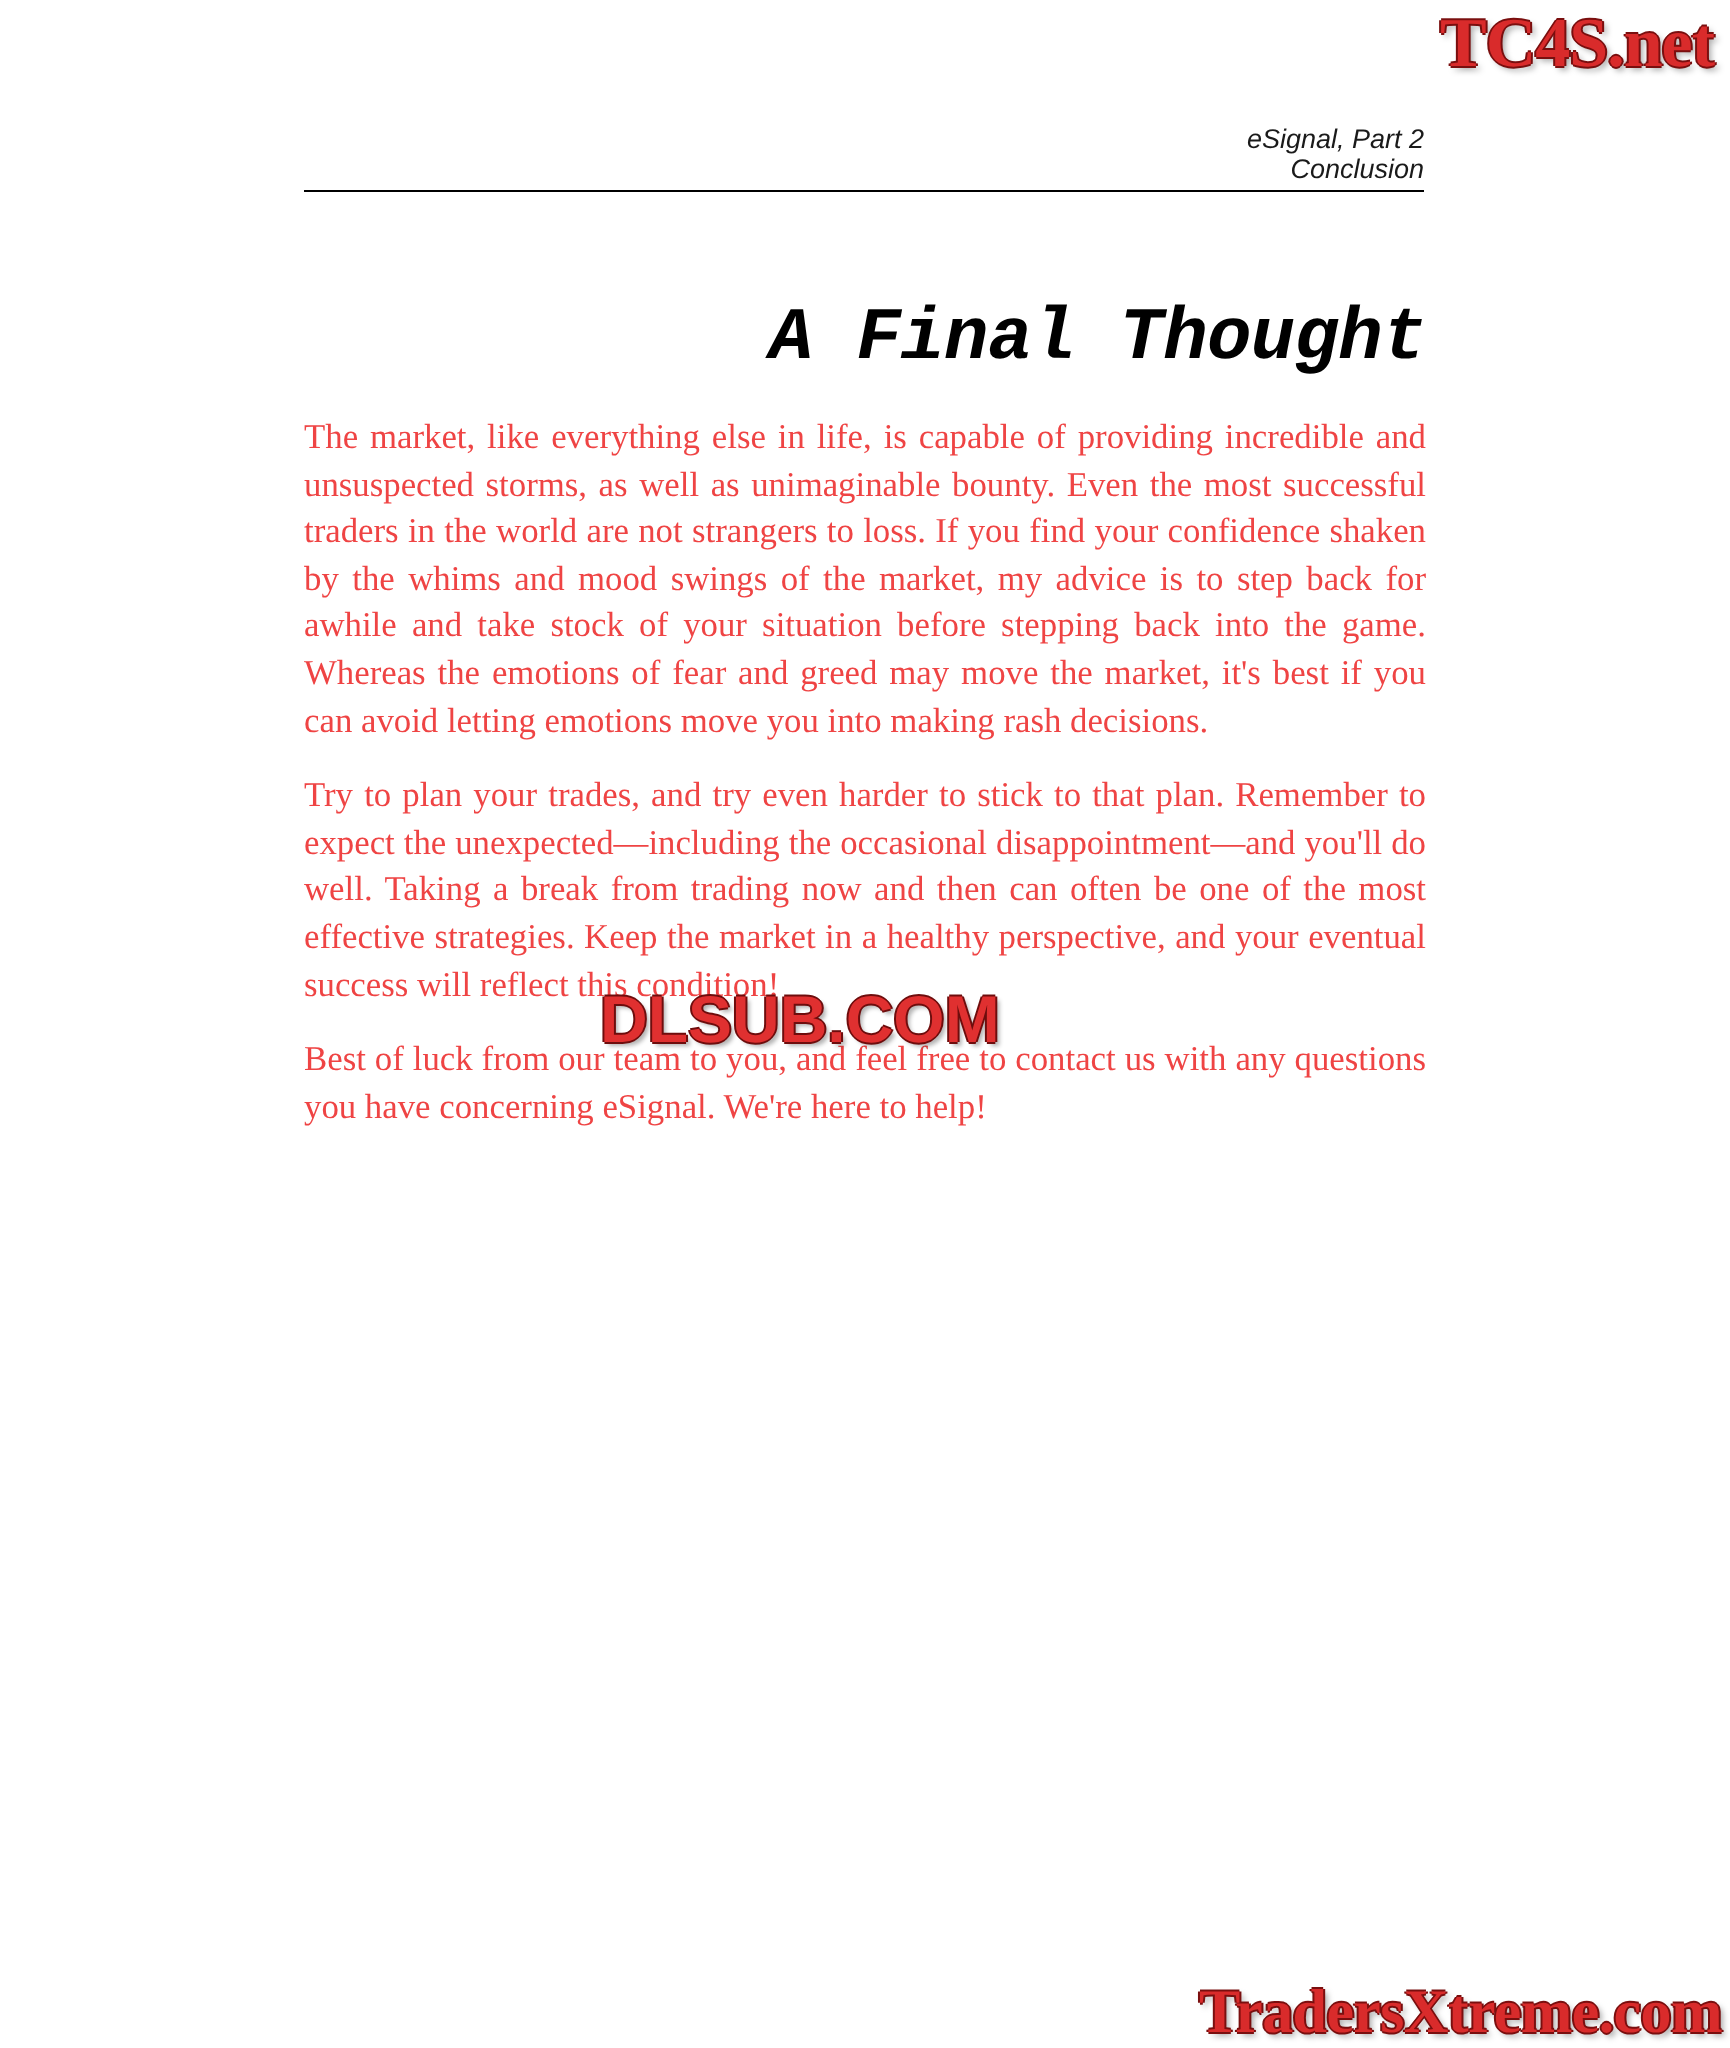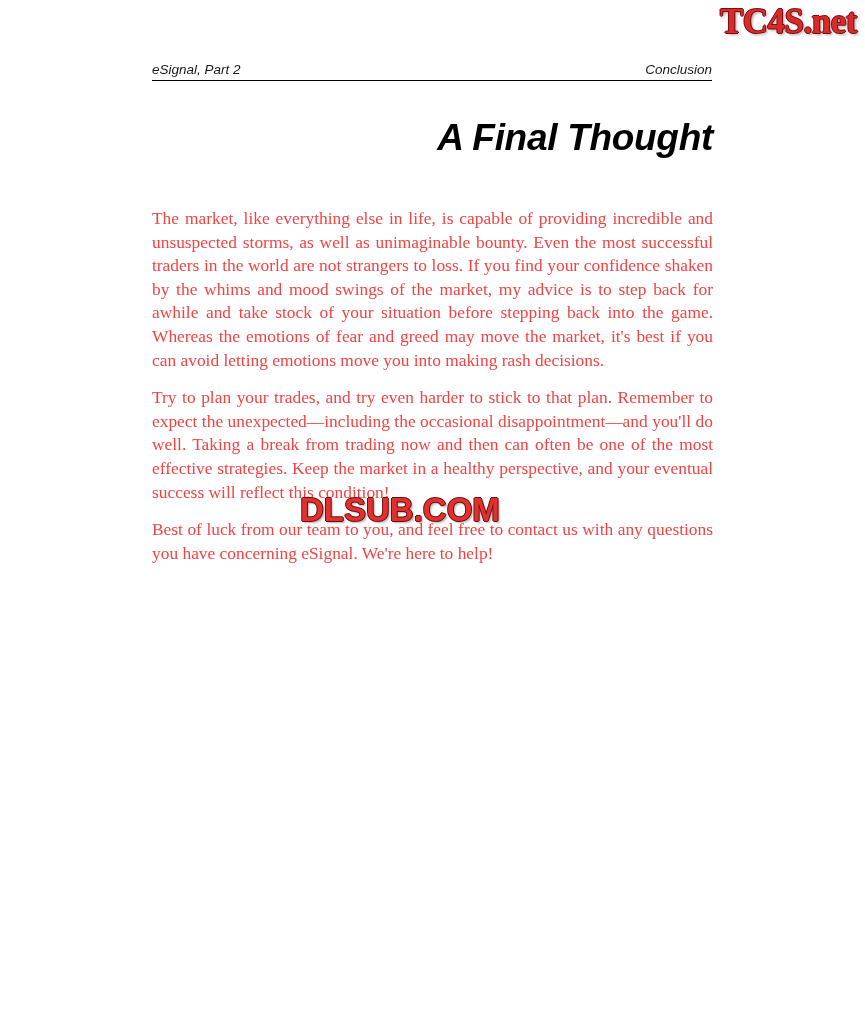--- a/index.html
+++ b/index.html
@@ -47,30 +47,31 @@
     width: 560px;
     display: flex;
     justify-content: space-between;
     align-items: flex-end;
     font-family: "Liberation Sans", sans-serif;
     font-style: italic;
     font-size: 13.5px;
     color: #1a1a1a;
     padding-bottom: 3px;
     border-bottom: 1.6px solid #000000;
+    flex-direction: column;
   }
 
   
   .chapter-title {
     position: absolute;
-    top: 92px;
+    top: 124px;
     left: 152px;
     width: 561px;
     text-align: right;
-    font-family: Liberation Sans, sans-serif;
+    font-family: Liberation Mono, monospace;
     font-style: italic;
     font-weight: bold;
     font-size: 37px;
     color: #000000;
     letter-spacing: -0.3px;
   }
 
   
   .body-col {
     position: absolute;
@@ -162,14 +163,15 @@
 
   <div class="body-col">
     <p>The market, like everything else in life, is capable of providing incredible and unsuspected storms, as well as unimaginable bounty. Even the most successful traders in the world are not strangers to loss. If you find your confidence shaken by the whims and mood swings of the market, my advice is to step back for awhile and take stock of your situation before stepping back into the game. Whereas the emotions of fear and greed may move the market, it's  best if you can avoid letting emotions move you into making rash decisions.</p>
     <p>Try to plan your trades, and try even harder to stick to that plan. Remember to expect the unexpected—including the occasional disappointment—and you'll do well.  Taking a break from trading now and then can often be one of the most effective strategies. Keep the market in a healthy perspective, and your eventual success will reflect this condition!</p>
     <p>Best of luck from our team to you, and feel free to contact us with any questions you have concerning eSignal. We're here to help!</p>
   </div>
 
   <div class="wm-center">DLSUB.COM</div>
 
 
+  <div class="wm-bottom">TradersXtreme.com</div>
 
 </div>
 
 </body></html>

